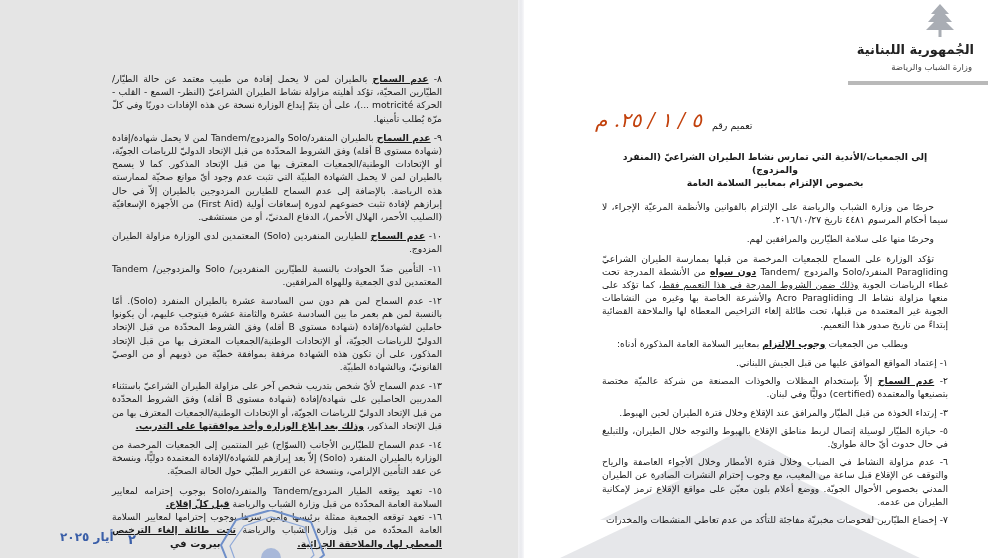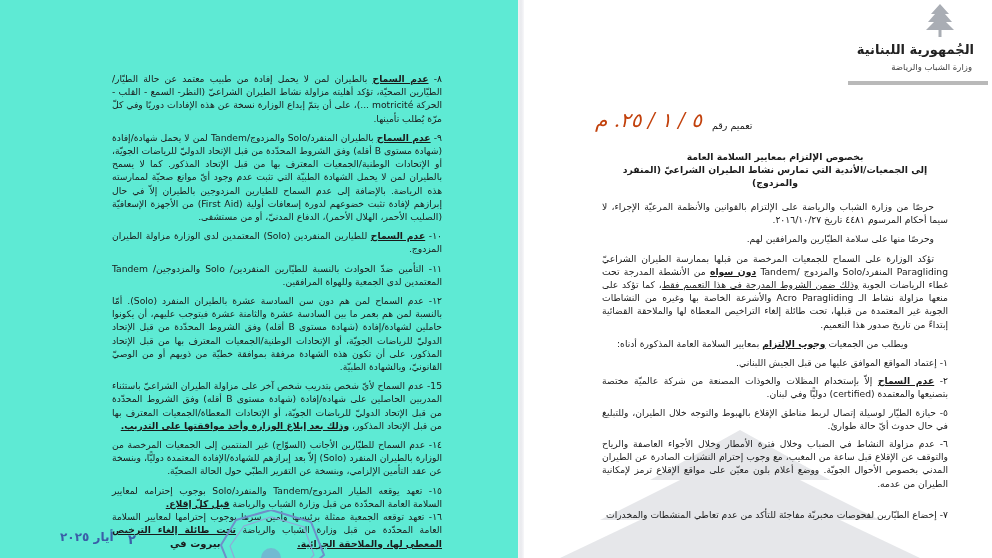--- a/index.html
+++ b/index.html
@@ -1,19 +1,19 @@
 <!DOCTYPE html>
 <html><head>
 <meta charset="utf-8">
 <style>
   html, body { margin:0; padding:0; }
   body { width:992px; height:558px; overflow:hidden; background:#ffffff; position:relative;
          font-family:"DejaVu Sans", sans-serif; color:#1a1a1a; }
   .page { position:absolute; top:0; height:558px; overflow:hidden; }
-  .page-left { left:0; width:520px; background:#5eead4; }
+  .page-left { left:0; width:520px; background:#e5e5e5; }
   .page-right { left:522px; width:470px; background:#fbfbfc; }
   .gutter { position:absolute; left:518px; top:0; width:6px; height:558px;
             background:linear-gradient(to right,#f2f2f4,#e9eaee,#f7f7f9); }
   .rtl { direction:rtl; text-align:justify; }
   .para { position:absolute; font-size:9.2px; line-height:13.2px; }
   .para p { margin:0; }
   .u { text-decoration:underline; font-weight:bold; }
   
   .cedar { position:absolute; left:925px; top:4px; width:30px; height:34px; }
   .rep-title { position:absolute; right:18px; top:42px; font-size:13px; font-weight:bold; font-family:"DejaVu Sans", sans-serif; color:#222; }
@@ -51,22 +51,22 @@
     </p>
     <p style="margin-bottom:6px;">
       <span>١١-</span>
       <span>التأمين ضدّ الحوادث بالنسبة للطيّارين المنفردين/ Solo والمزدوجين/ Tandem المعتمدين لدى الجمعية وللهواة المرافقين.</span>
     </p>
     <p style="margin-bottom:6px;">
       <span>١٢-</span>
       <span>عدم السماح لمن هم دون سن السادسة عشرة بالطيران المنفرد (Solo). أمّا بالنسبة لمن هم بعمر ما بين السادسة عشرة والثامنة عشرة فيتوجب عليهم، أن يكونوا حاملين لشهادة/إفادة (شهادة مستوى B أقله) وفق الشروط المحدّدة من قبل الإتحاد الدوليّ للرياضات الجويّة، أو الإتحادات الوطنية/الجمعيات المعترف بها من قبل الإتحاد المذكور، على أن تكون هذه الشهادة مرفقة بموافقة خطيّة من ذويهم أو من الوصيّ القانونيّ، وبالشهادة الطبيّة.</span>
     </p>
     <p style="margin-bottom:6px;">
-      <span>15-</span>
-      <span>عدم السماح لأيّ شخص بتدريب شخص آخر على مزاولة الطيران الشراعيّ باستثناء المدربين الحاصلين على شهادة/إفادة (شهادة مستوى B أقله) وفق الشروط المحدّدة من قبل الإتحاد الدوليّ للرياضات الجويّة، أو الإتحادات المعطاة/الجمعيات المعترف بها من قبل الإتحاد المذكور، </span>
+      <span>١٣-</span>
+      <span>عدم السماح لأيّ شخص بتدريب شخص آخر على مزاولة الطيران الشراعيّ باستثناء المدربين الحاصلين على شهادة/إفادة (شهادة مستوى B أقله) وفق الشروط المحدّدة من قبل الإتحاد الدوليّ للرياضات الجويّة، أو الإتحادات الوطنية/الجمعيات المعترف بها من قبل الإتحاد المذكور، </span>
       <span class="u">وذلك بعد إبلاغ الوزارة وأخذ موافقتها على التدريب.</span>
     </p>
     <p style="margin-bottom:6px;">
       <span>١٤-</span>
       <span>عدم السماح للطيّارين الأجانب (السوّاح) غير المنتمين إلى الجمعيات المرخصة من الوزارة بالطيران المنفرد (Solo) إلاّ بعد إبرازهم للشهادة/الإفادة المعتمدة دوليًّا، وبنسخة عن عقد التأمين الإلزامي، وبنسخة عن التقرير الطبّي حول الحالة الصحيّة.</span>
     </p>
     <p style="margin-bottom:0;">
       <span>١٥-</span>
       <span>تعهد يوقعه الطيار المزدوج/Tandem والمنفرد/Solo بوجوب إحترامه لمعايير السلامة العامة المحدّدة من قبل وزارة الشباب والرياضة </span>
       <span class="u">قبل كلّ إقلاع.</span>
@@ -97,22 +97,22 @@
     <rect x="13.5" y="26" width="3" height="7" fill="#a9adb4"></rect>
   </svg>
   <div class="rep-title rtl">الجُمهورية اللبنانية</div>
   <div class="ministry rtl">وزارة الشباب والرياضة</div>
   <div class="header-rule"></div>
 
   <div class="circ-label rtl">تعميم رقم</div>
   <div class="circ-num">٥ / ١ / ٢٥. م</div>
 
   <div class="subject">
+    <div>إلى الجمعيات/الأندية التي تمارس نشاط الطيران الشراعيّ (المنفرد والمزدوج)</div>
     <div>بخصوص الإلتزام بمعايير السلامة العامة</div>
-    <div>إلى الجمعيات/الأندية التي تمارس نشاط الطيران الشراعيّ (المنفرد والمزدوج)</div>
   </div>
 
   <svg class="watermark" viewBox="0 0 360 128">
     <polygon points="180,0 90,50 120,50 40,90 80,90 0,128 360,128 280,90 320,90 240,50 270,50" fill="#b8bcc4"></polygon>
   </svg>
 
   <div class="para rtl" style="left:602px; top:200px; width:346px;">
     <p style="text-indent:14px; margin-bottom:6px;">حرصًا من وزارة الشباب والرياضة على الإلتزام بالقوانين والأنظمة المرعيّة الإجراء، لا سيما أحكام المرسوم ٤٤٨١ تاريخ ٢٠١٦/١٠/٢٧.</p>
     <p style="text-indent:14px; margin-bottom:6px;">وحرصًا منها على سلامة الطيّارين والمرافقين لهم.</p>
     <p style="text-indent:14px; margin-bottom:6px;">
@@ -123,24 +123,28 @@
     </p>
     <p style="margin-bottom:5px;">
       <span>١-</span>
       <span>إعتماد المواقع الموافق عليها من قبل الجيش اللبناني.</span>
     </p>
     <p style="margin-bottom:5px;">
       <span>٢-</span>
       <span class="u">عدم السماح</span><span> إلاّ بإستخدام المظلات والخوذات المصنعة من شركة عالميّة مختصة بتصنيعها والمعتمدة (certified) دوليًّا وفي لبنان.</span>
     </p>
     <p style="margin-bottom:5px;">
+      <span>٣-</span>
+      <span>إرتداء الخوذة من قبل الطيّار والمرافق عند الإقلاع وخلال فترة الطيران لحين الهبوط.</span>
+    </p>
+    <p style="margin-bottom:5px;">
       <span>٥-</span>
       <span>حيازة الطيّار لوسيلة إتصال لربط مناطق الإقلاع بالهبوط والتوجه خلال الطيران، وللتبليغ في حال حدوث أيّ حالة طوارئ.</span>
     </p>
-    <p style="margin-bottom:18px;">
+    <p style="margin-bottom:5px;">
       <span>٦-</span>
       <span>عدم مزاولة النشاط في الضباب وخلال فترة الأمطار وخلال الأجواء العاصفة والرياح والتوقف عن الإقلاع قبل ساعة من المغيب، مع وجوب إحترام النشرات الصادرة عن الطيران المدني بخصوص الأحوال الجويّة. ووضع أعلام بلون معيّن على مواقع الإقلاع ترمز لإمكانية الطيران من عدمه.</span>
     </p>
     <p>
       <span>٧-</span>
       <span>إخضاع الطيّارين لفحوصات مخبريّة مفاجئة للتأكد من عدم تعاطي المنشطات والمخدرات</span>
     </p>
   </div>
 </div>
 

